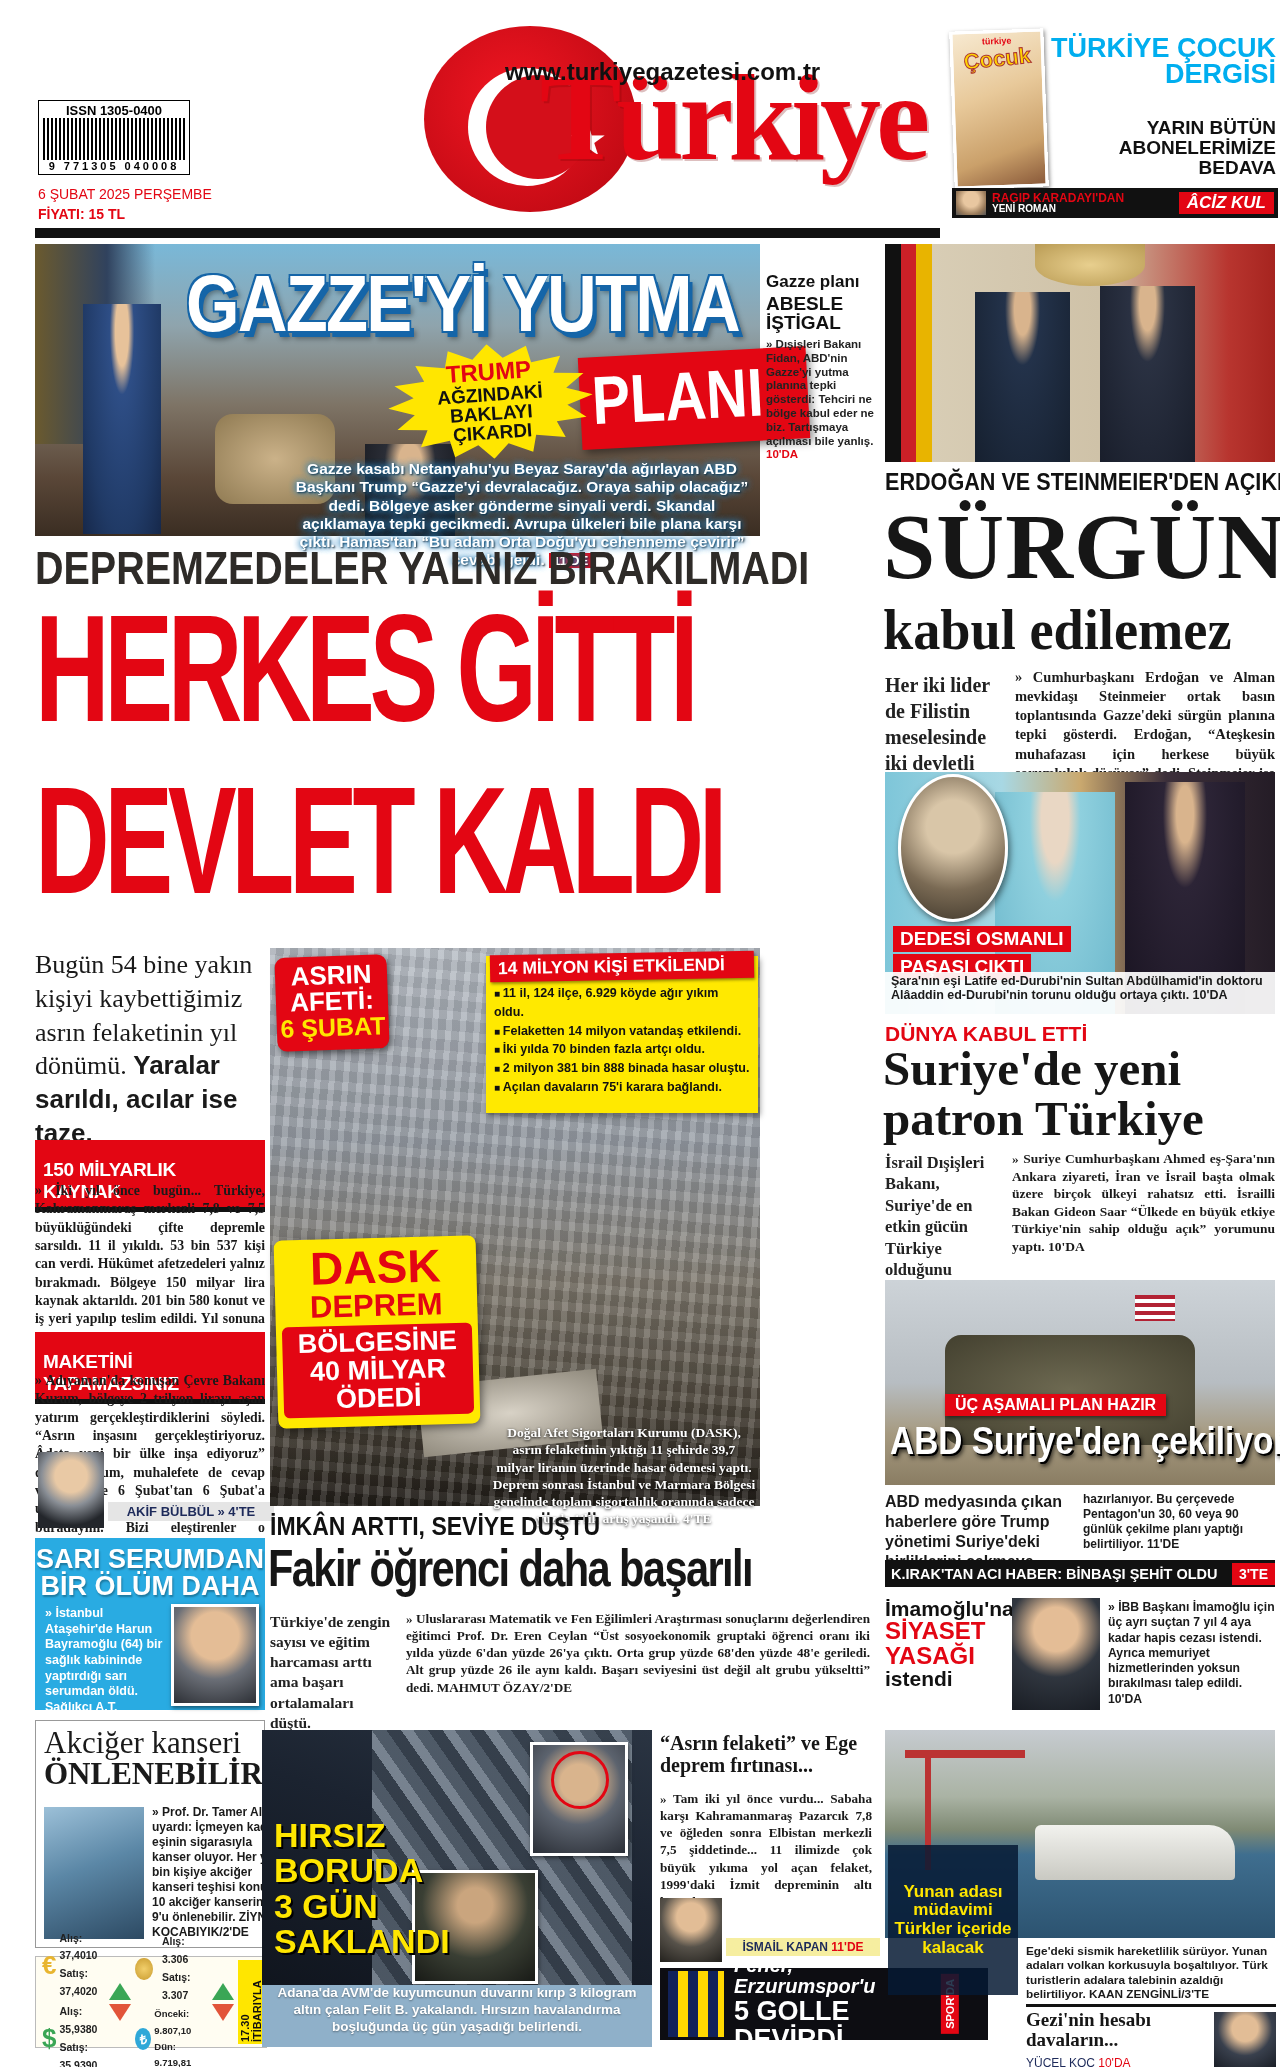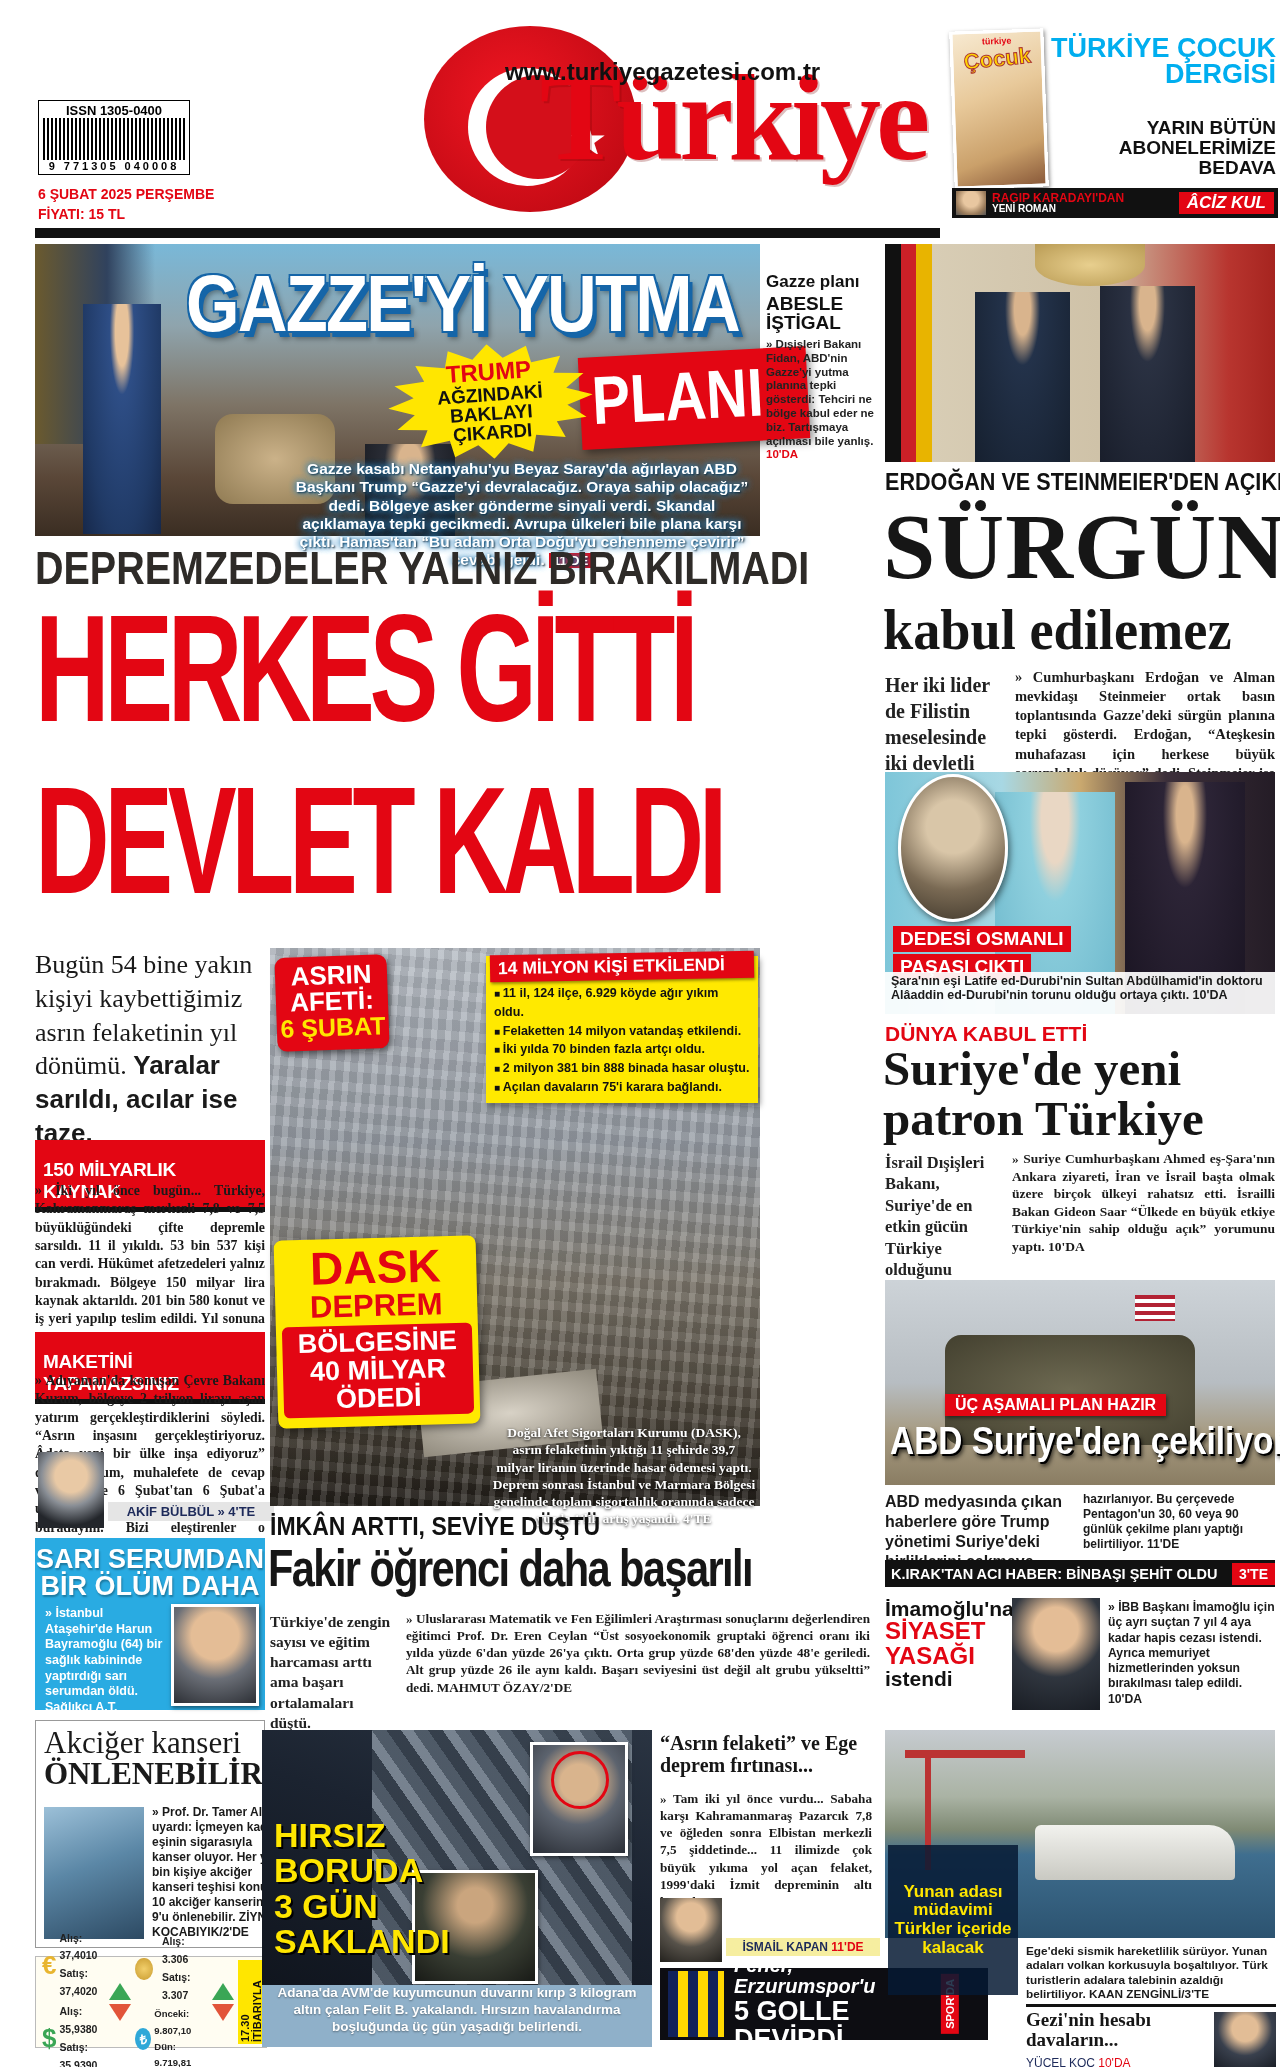--- a/index.html
+++ b/index.html
@@ -37,21 +37,21 @@
 
 <div id="page">
 
   <div class="abs" style="left:38px;top:100px;width:152px">
     <div style="border:1px solid #000;padding:2px 4px">
       <div style="font-size:13px;font-weight:700;text-align:center">ISSN 1305-0400</div>
       <div class="barcode-bars"></div>
       <div style="font-size:11px;font-weight:700;text-align:center;letter-spacing:3px">9 771305 040008</div>
     </div>
   </div>
-  <div class="abs red" style="left:38px;top:186px;font-size:14px;font-weight:700">6 ŞUBAT 2025 PERŞEMBE</div>
+  <div class="abs red" style="left:38px;top:186px;font-size:14px;font-weight:400">6 ŞUBAT 2025 PERŞEMBE</div>
   <div class="abs red" style="left:38px;top:206px;font-size:14px;font-weight:900">FİYATI: 15 TL</div>
 
   <div class="abs logo-circle" style="left:424px;top:26px"></div>
   <div class="abs logo-crescent" style="left:468px;top:68px"></div>
   <div class="abs logo-crescent-in" style="left:486px;top:75px"></div>
   <div class="abs star" style="left:568px;top:118px">★</div>
   <div class="abs red serif nowrap" style="left:540px;top:48px;font-size:122px;font-weight:900;letter-spacing:-5px;text-shadow:2px 2px 0 rgba(120,0,0,.25)">Türkiye</div>
   <div class="abs" style="left:505px;top:58px;font-size:24px;font-weight:800;color:#111">www.turkiyegazetesi.com.tr</div>
 
   <div class="abs photo inset" style="left:952px;top:30px;width:88px;height:152px;background:linear-gradient(160deg,#f7e9d0 0%,#e8c99a 40%,#caa06a 75%,#8a5a3a 100%);transform:rotate(-2deg)">
@@ -174,21 +174,21 @@
 
   <div class="abs photo" style="left:270px;top:948px;width:490px;height:558px;background:linear-gradient(180deg,#b6bcc4 0%,#989ea6 35%,#7d776c 60%,#4f483d 82%,#211d18 100%)">
     <div class="abs" style="left:0;top:0;width:100%;height:100%;background:repeating-linear-gradient(95deg,rgba(255,255,255,.12) 0 6px,rgba(0,0,0,.08) 6px 14px),repeating-linear-gradient(5deg,rgba(255,255,255,.07) 0 9px,rgba(0,0,0,.05) 9px 20px)"></div>
     <div class="abs" style="left:150px;top:430px;width:180px;height:70px;background:radial-gradient(ellipse,#d8d2c6,#8f897c);transform:rotate(-6deg)"></div>
   </div>
   <div class="abs" style="left:276px;top:956px;width:112px;background:#e30613;border-radius:10px;transform:rotate(-2deg);text-align:center;padding:6px 0 8px;box-shadow:2px 3px 6px rgba(0,0,0,.5)">
     <div style="font-size:26px;font-weight:900;color:#fff;line-height:1">ASRIN</div>
     <div style="font-size:26px;font-weight:900;color:#fff;line-height:1">AFETİ:</div>
     <div style="font-size:25px;font-weight:900;color:#ffe600;line-height:1.1">6 ŞUBAT</div>
   </div>
-  <div class="abs" style="left:486px;top:956px;width:272px;background:#ffe900;padding:0 0 6px;box-shadow:2px 3px 6px rgba(0,0,0,.4)">
+  <div class="abs" style="left:486px;top:956px;width:272px;background:#ffe900;padding:0 0 16px;box-shadow:2px 3px 6px rgba(0,0,0,.4)">
     <div style="background:#e30613;color:#fff;font-size:17.5px;font-weight:900;padding:3px 8px;transform:rotate(-1deg);margin:-3px 4px 4px;box-shadow:1px 2px 3px rgba(0,0,0,.4)">14 MİLYON KİŞİ ETKİLENDİ</div>
     <div style="padding:0 8px">
       <div class="bullet-item">11 il, 124 ilçe, 6.929 köyde ağır yıkım oldu.</div>
       <div class="bullet-item">Felaketten 14 milyon vatandaş etkilendi.</div>
       <div class="bullet-item">İki yılda 70 binden fazla artçı oldu.</div>
       <div class="bullet-item">2 milyon 381 bin 888 binada hasar oluştu.</div>
       <div class="bullet-item">Açılan davaların 75'i karara bağlandı.</div>
     </div>
   </div>
   <div class="abs" style="left:276px;top:1238px;width:190px;background:#ffe900;border-radius:8px;transform:rotate(-1.5deg);text-align:center;padding:8px 6px 10px;box-shadow:2px 3px 8px rgba(0,0,0,.5)">

